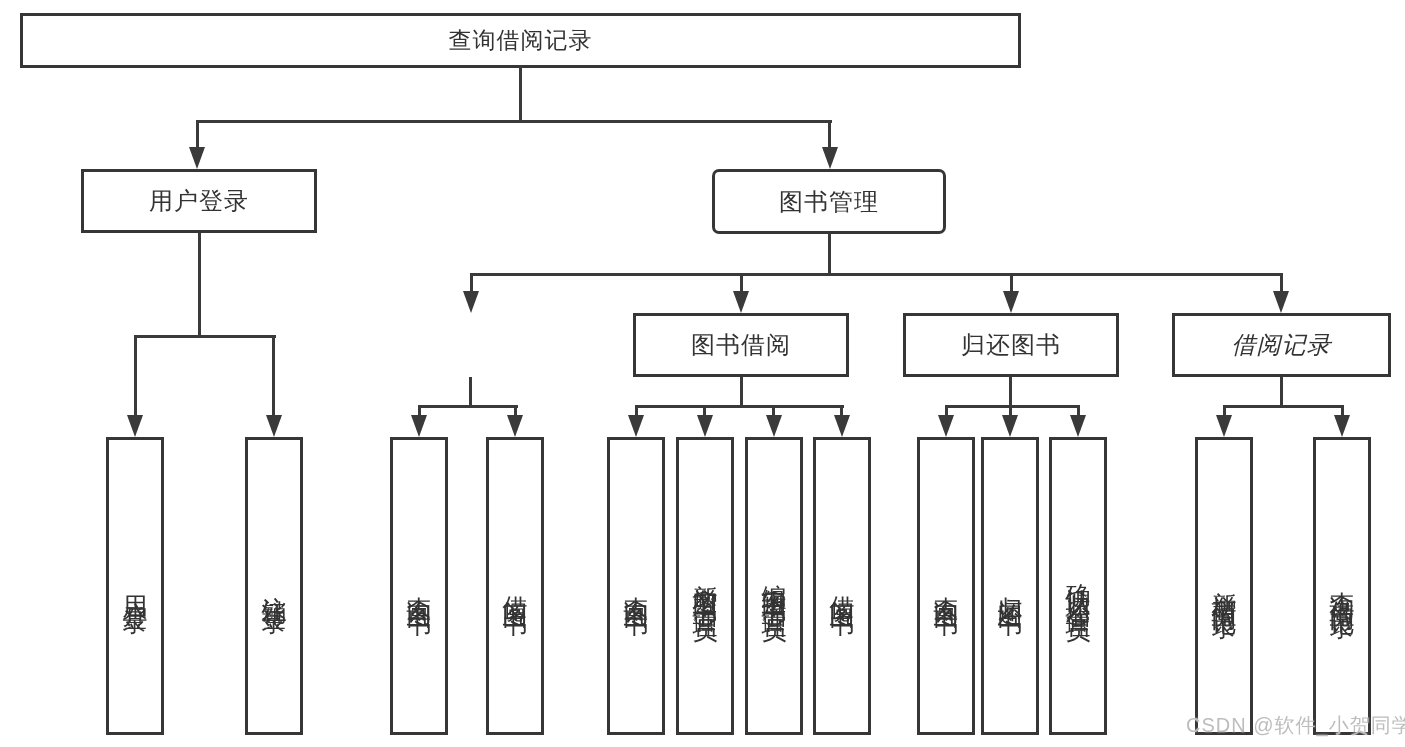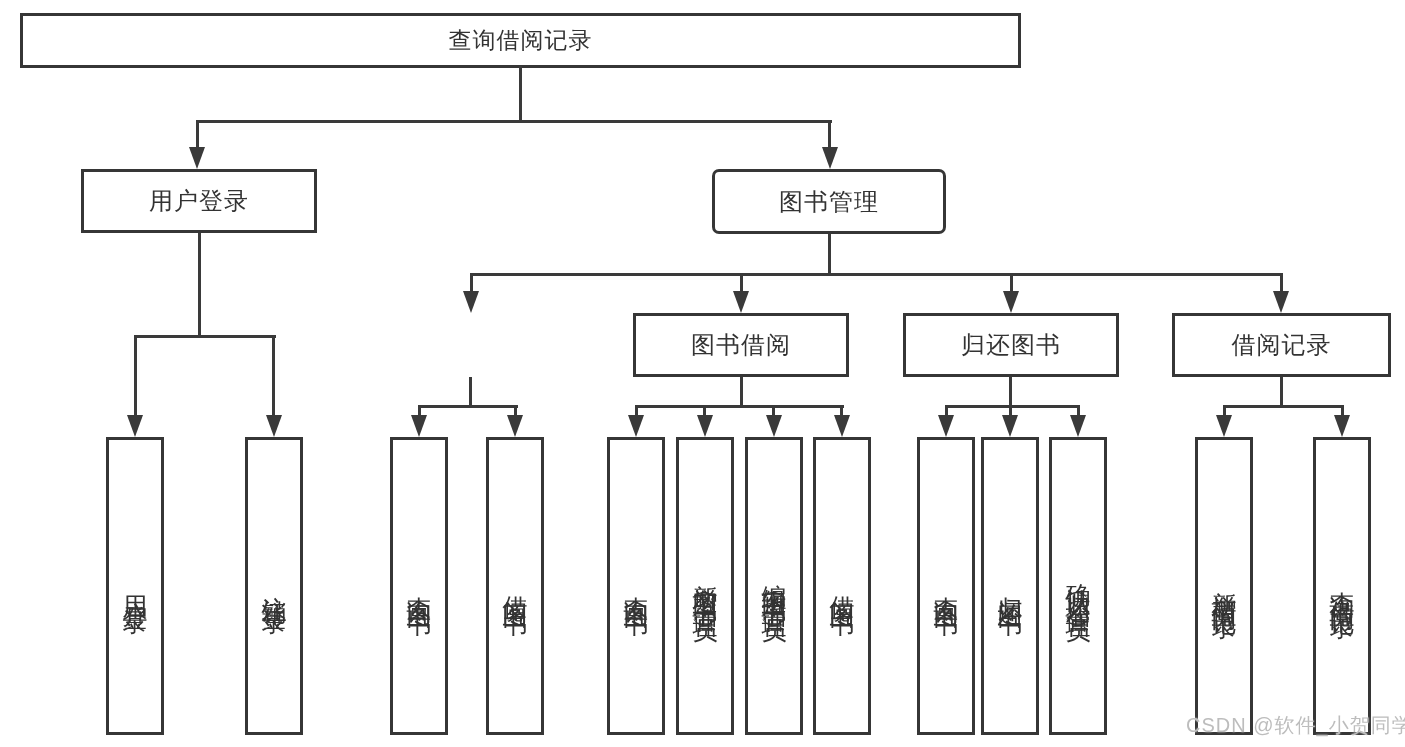--- a/index.html
+++ b/index.html
@@ -60,21 +60,21 @@
   <div class="arrow" style="left:463px;top:291px;"></div>
   <div class="vline" style="left:740px;top:273px;height:24px;"></div>
   <div class="arrow" style="left:733px;top:291px;"></div>
   <div class="vline" style="left:1010px;top:273px;height:24px;"></div>
   <div class="arrow" style="left:1003px;top:291px;"></div>
   <div class="vline" style="left:1280px;top:273px;height:24px;"></div>
   <div class="arrow" style="left:1273px;top:291px;"></div>
 
   <div class="node" style="left:633px;top:313px;width:216px;height:64px;text-align:center;">图书借阅</div>
   <div class="node" style="left:903px;top:313px;width:216px;height:64px;">归还图书</div>
-  <div class="node" style="left:1172px;top:313px;width:219px;height:64px;">借阅记录</div>
+  <div class="node" style="left:1172px;top:313px;width:219px;height:64px;font-style:italic;">借阅记录</div>
 
   <div class="vline" style="left:469px;top:377px;height:31px;"></div>
   <div class="hline" style="left:418px;top:405px;width:100px;"></div>
   <div class="vline" style="left:418px;top:405px;height:18px;"></div>
   <div class="arrow" style="left:411px;top:415px;"></div>
   <div class="vline" style="left:514px;top:405px;height:18px;"></div>
   <div class="arrow" style="left:507px;top:415px;"></div>
 
   <div class="vline" style="left:740px;top:377px;height:31px;"></div>
   <div class="hline" style="left:635px;top:405px;width:209px;"></div>

